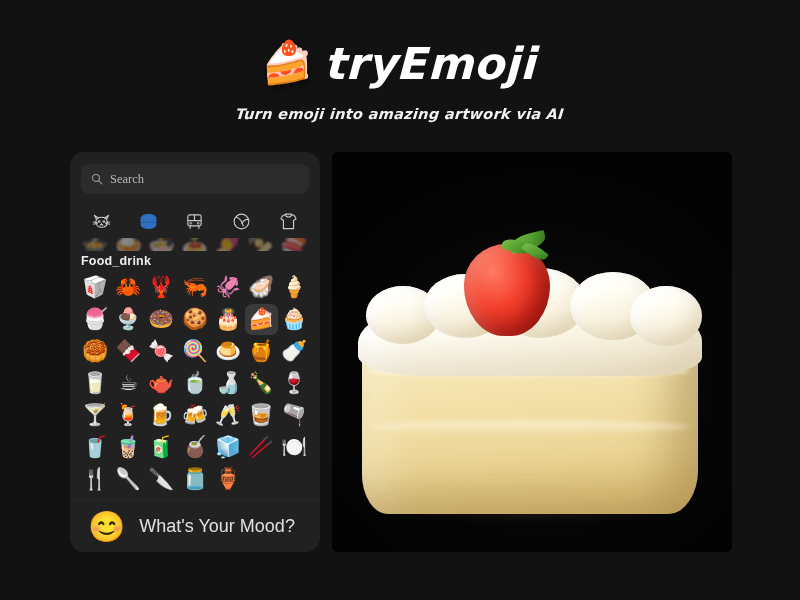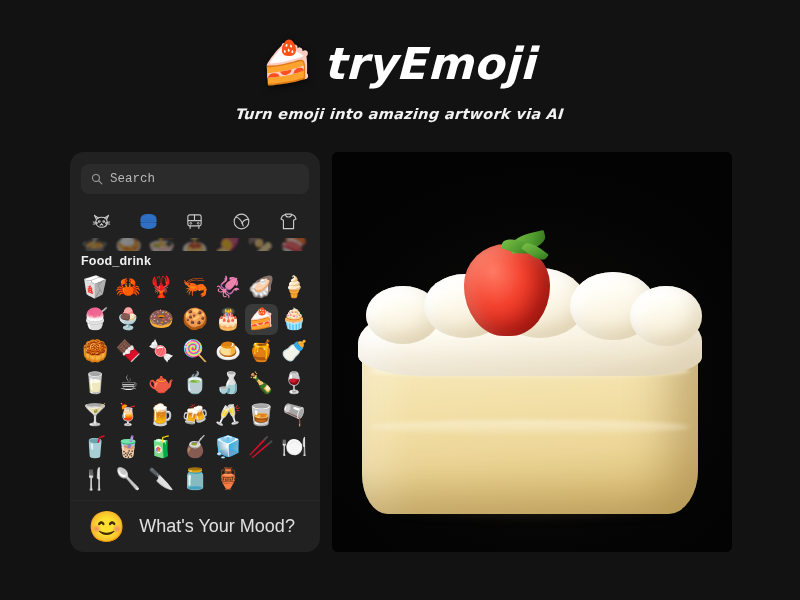--- a/index.html
+++ b/index.html
@@ -103,21 +103,21 @@
     flex: 0 0 12px;
     opacity: 0.72;
   }
 
   .search-input {
     border: none;
     outline: none;
     background: transparent;
     color: #7dd3fc;
     font-size: 12.5px;
-    font-family: Liberation Mono, monospace;
+    font-family: Liberation Serif, serif;
     width: 100%;
     height: 100%;
   }
   .search-input::placeholder { color: #b9b9b9; }
 
   
   .cat-tabs {
     display: flex;
     align-items: center;
     justify-content: space-around;

